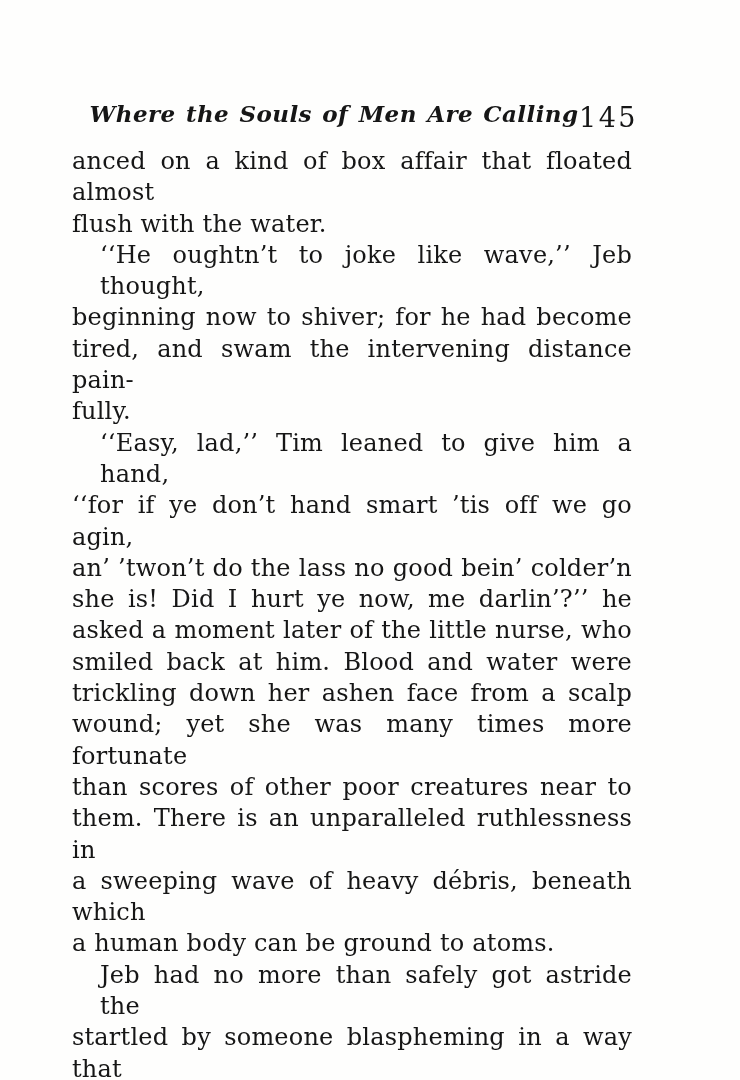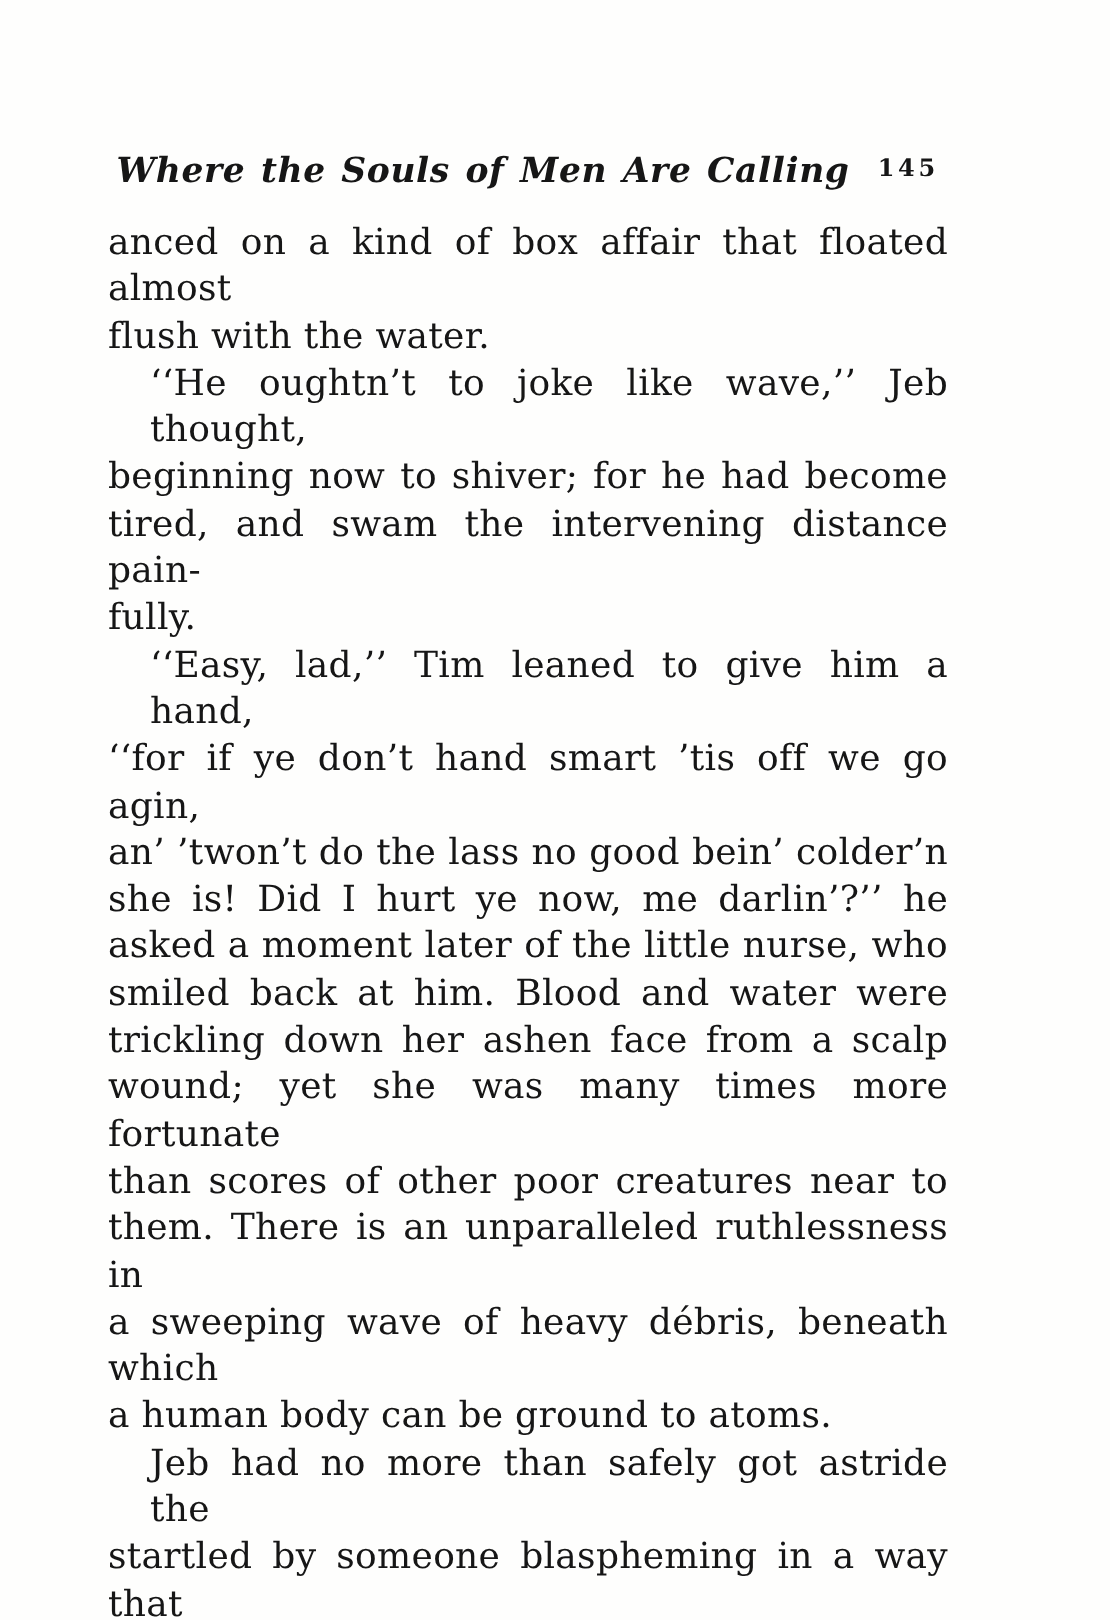--- a/index.html
+++ b/index.html
@@ -15,43 +15,43 @@
   }
   .page {
     position: relative;
     width: 740px;
     height: 1080px;
     background: #fefefd;
     overflow: hidden;
   }
   .running-header {
     position: absolute;
-    left: 68px;
+    left: 80px;
     top: 100px;
     width: 560px;
     height: 32px;
   }
   .header-title {
     display: block;
     text-align: center;
     padding-right: 52px; 
     font-style: italic;
     font-weight: bold;
     font-size: 23px;
     letter-spacing: 0.4px;
     word-spacing: 2px;
     white-space: nowrap;
   }
   .header-page-number {
     position: absolute;
     right: 2px;
     top: 2px;
     font-style: normal;
-    font-weight: bold;
-    font-size: 16px;
+    font-weight: normal;
+    font-size: 27px;
     letter-spacing: 2.5px;
   }
   .text-block {
     position: absolute;
     left: 72px;
     top: 146px;
     width: 560px;
     font-size: 24px;
     line-height: 31.3px;
     letter-spacing: 0.2px;

